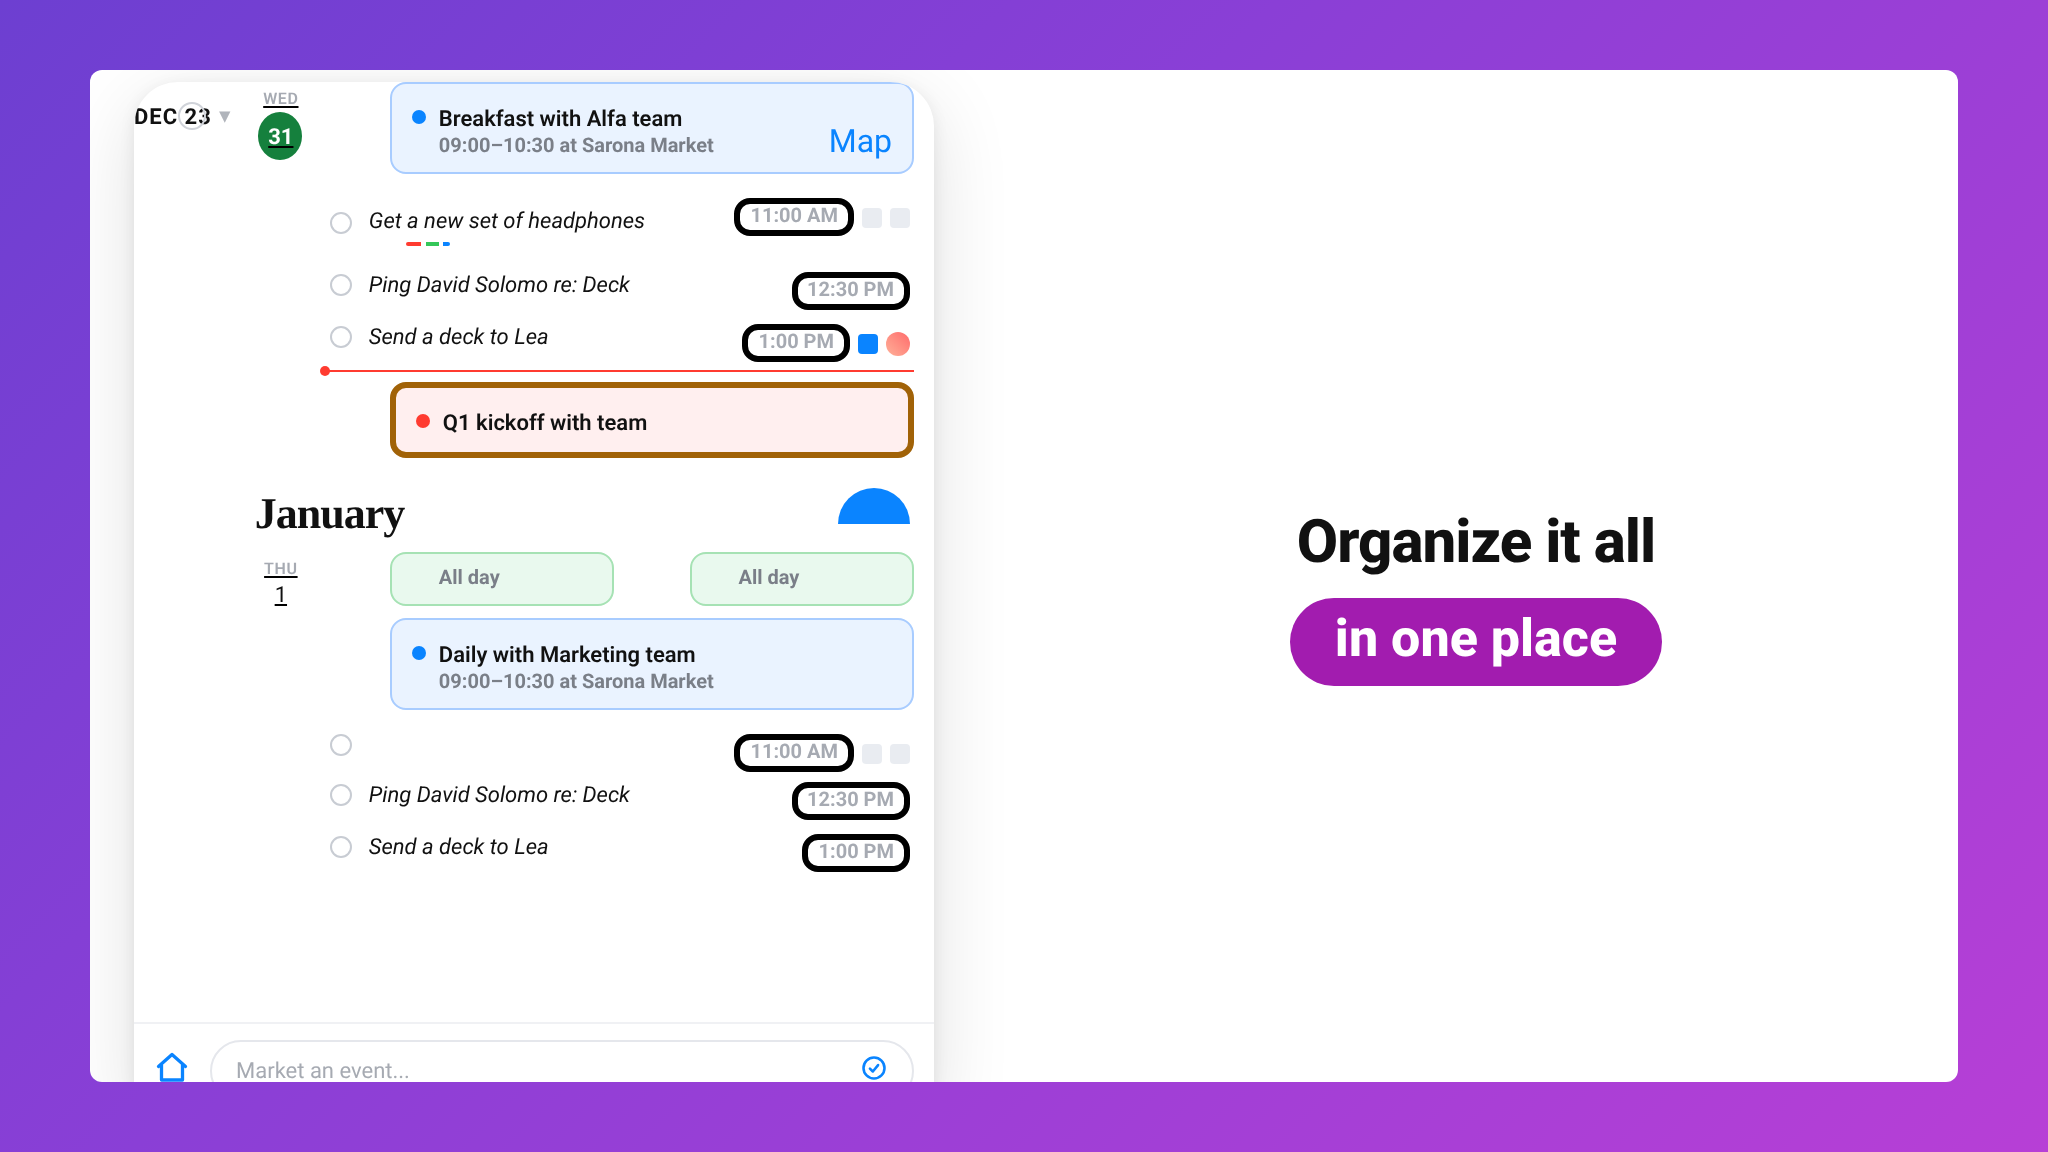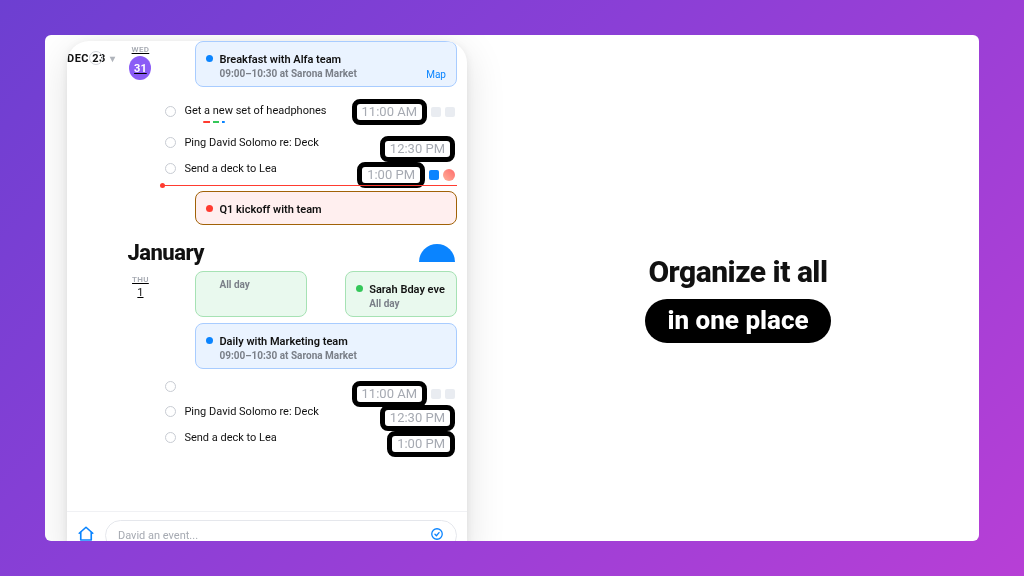--- a/index.html
+++ b/index.html
@@ -50,81 +50,81 @@
   .header-dot {
     position: absolute; right: 12px; top: 10px;
     width: 14px; height: 14px; border: 1.5px solid #d0d3d9; border-radius: 50%;
   }
   .phone-body { flex: 1; overflow: hidden; padding: 0 10px; position: relative; }
   .day-row { display: flex; align-items: flex-start; gap: 8px; }
   .day-col { width: 30px; text-align: center; padding-top: 4px; flex-shrink: 0; text-decoration: underline; }
   .day-label { font-size: 8px; color: #a6aab2; font-weight: 600; letter-spacing: 0.3px; }
   .day-badge {
     width: 22px; height: 24px; border-radius: 50%;
-    background: #8b5cf6; color: #fff; font-size: 11px; font-weight: 700;
+    background: #15803d; color: #fff; font-size: 11px; font-weight: 700;
     display: flex; align-items: center; justify-content: center; margin: 2px auto 0;
   }
   .day-num-plain { font-size: 11px; color: #111; font-weight: 400; margin-top: 2px; }
   .items-col { flex: 1; min-width: 0; }
   .event-card {
     border-radius: 8px; padding: 6px 10px 7px; margin-bottom: 6px;
     position: relative;
     margin-left: 32px;
   }
   .ec-blue { border: 1px solid #a8ccff; background: #eaf3ff; }
-  .ec-red  { border: 1px solid #a16207; background: #ffefef; }
+  .ec-red  { border: 3px solid #a16207; background: #ffefef; }
   .ec-green{ border: 1px solid #a6e2b4; background: #e9f9ee; }
   .event-dot { display:inline-block; width:7px; height:7px; border-radius:50%; margin-right:6px; vertical-align: 1px; }
   .d-blue{background:#0a84ff}.d-red{background:#ff3b30}.d-green{background:#34c759}
   .event-title { font-size: 11px; font-weight: 600; color: #111; line-height: 1.2; }
   .event-sub { font-size: 10px; color: #7a7f88; margin-top: 1px; margin-left: 13px; font-weight: bold; }
-  .event-map { position:absolute; right:10px; bottom:6px; font-size:10px; color:#0a84ff; }
+  .event-map { position:absolute; right:10px; bottom:6px; font-size:16px; color:#0a84ff; }
   .two-col { display:flex; gap:6px; }
   .two-col .event-card{ flex:1; margin-bottom:6px; }
   .task-row {
     display:flex; align-items:center; gap:8px;
     padding: 6px 2px 7px; position: relative;
     border-bottom: none;
   }
   .task-circle { width:11px; height:11px; border:1.5px solid #c8ccd3; border-radius:50%; flex-shrink:0; }
-  .task-title { font-size:11px; color:#111; }
+  .task-title { font-size:11px; color:#111;font-style:italic; }
   .task-pill {
-    font-size:13px; color:#a6aab2; border:5px solid #000000; border-radius:8px;
-    padding: 1px 5px; line-height:1.1;
+    font-size:10px; color:#a6aab2; border:3px solid #000000; border-radius:8px;
+    padding: 1px 5px; line-height:1.1;font-weight:bold;
   }
   .task-right { position:absolute; right:2px; top:6px; display:flex; gap:4px; align-items:center; }
   .mini-ico { width:10px; height:10px; border-radius:2px; background:#e9ecf1; }
   .avatar { width:12px; height:12px; border-radius:50%; background:linear-gradient(45deg,#ffb199,#ff6b6b); }
   .underline-accent { height:2px; width:22px; margin-top:3px; margin-left:19px;
     background: linear-gradient(90deg,#ff3b30 33%, transparent 33% 45%, #34c759 45% 75%, transparent 75% 85%, #0a84ff 85%);
     border-radius:1px;
   }
   .now-line { height:1px; background:#ff3b30; margin:3px 0 5px 0; position:relative; }
   .now-line::before { content:""; position:absolute; left:-3px; top:-2px; width:5px; height:5px; background:#ff3b30; border-radius:50%; }
-  .month-sep { display:flex; align-items:center; justify-content:space-between; margin: 9px 0 6px; padding-left:2px; padding-right:2px; }
+  .month-sep { display:flex; justify-content:space-between; margin: 9px 0 6px; padding-left:2px; padding-right:2px;font-family:Liberation Serif, serif; }
   .month-title { font-size:22px; font-weight:800; letter-spacing:-0.5px; color:#111; }
   .half-circle { width:36px; height:18px; background:#0a84ff; border-top-left-radius:36px; border-top-right-radius:36px; }
   .bottom-bar {
     position:absolute; bottom:0; left:0; right:0;
     background:#fff;
     border-top:1px solid #f0f1f4;
     padding:8px 10px 10px; display:flex; align-items:center; gap:10px;
   }
   .home-ico { color:#0a84ff; }
   .create-input {
     flex:1; display:flex; align-items:center; justify-content:space-between;
     border:1px solid #e5e7ec; border-radius:18px; padding:6px 12px;
     color:#a6aab2; font-size:11px;
   }
   .create-input .right { color:#0a84ff; }
   .promo {
     flex:1; display:flex; flex-direction:column; align-items:center; justify-content:center;margin-top:21px;
   }
   .promo h1 { font-size:30px; font-weight:800; color:#111; letter-spacing:-0.5px; }
-  .promo .pill { margin-top:10px; background:#000000; color:#fff; font-size:26px; font-weight:800; padding:6px 22px 8px; border-radius:30px;text-align:center; }
+  .promo .pill { margin-top:10px; background:#a21caf; color:#fff; font-size:26px; font-weight:800; padding:6px 22px 8px; border-radius:30px;text-align:center; }
   .sub-underline-thin { height:2px; width:18px; margin-top:3px; margin-left:19px;
     background: linear-gradient(90deg,#ff3b30 40%, transparent 40% 55%, #0a84ff 55%);
     border-radius:1px;
   }
 </style>
 </head>
 <body>
 
 <div class="bg">
   <div class="card">
@@ -201,21 +201,20 @@
             <div class="day-col">
               <div class="day-label">THU</div>
               <div class="day-num-plain">1</div>
             </div>
             <div class="items-col">
               <div class="two-col">
                 <div class="event-card ec-green">
                   <div class="event-sub">All day</div>
                 </div>
                 <div class="event-card ec-green">
-                  <div><span class="event-dot d-green"></span><span class="event-title">Sarah Bday eve</span></div>
                   <div class="event-sub">All day</div>
                 </div>
               </div>
 
               <div class="event-card ec-blue">
                 <div><span class="event-dot d-blue"></span><span class="event-title">Daily with Marketing team</span></div>
                 <div class="event-sub">09:00–10:30 at Sarona Market</div>
               </div>
 
               <div class="task-row">
@@ -249,21 +248,21 @@
         </div>
 
         <div class="bottom-bar">
           <span class="home-ico">
             <svg width="18" height="18" viewBox="0 0 24 24" fill="none" stroke="#0a84ff" stroke-width="2.2" stroke-linecap="round" stroke-linejoin="round">
                 <path d="M3 11l9-8 9 8"></path>
                 <path d="M5 10v10h14V10"></path>
               </svg>
           </span>
           <div class="create-input">
-            <span>David an event...</span>
+            <span>Market an event...</span>
             <span class="right">
               <svg width="14" height="14" viewBox="0 0 24 24" fill="none" stroke="#0a84ff" stroke-width="2.2" stroke-linecap="round" stroke-linejoin="round">
                   <circle cx="12" cy="12" r="9"></circle>
                   <path d="M8.5 12.5l2.5 2.5 4.5-5.5"></path>
                 </svg>
             </span>
           </div>
         </div>
 
       </div>

